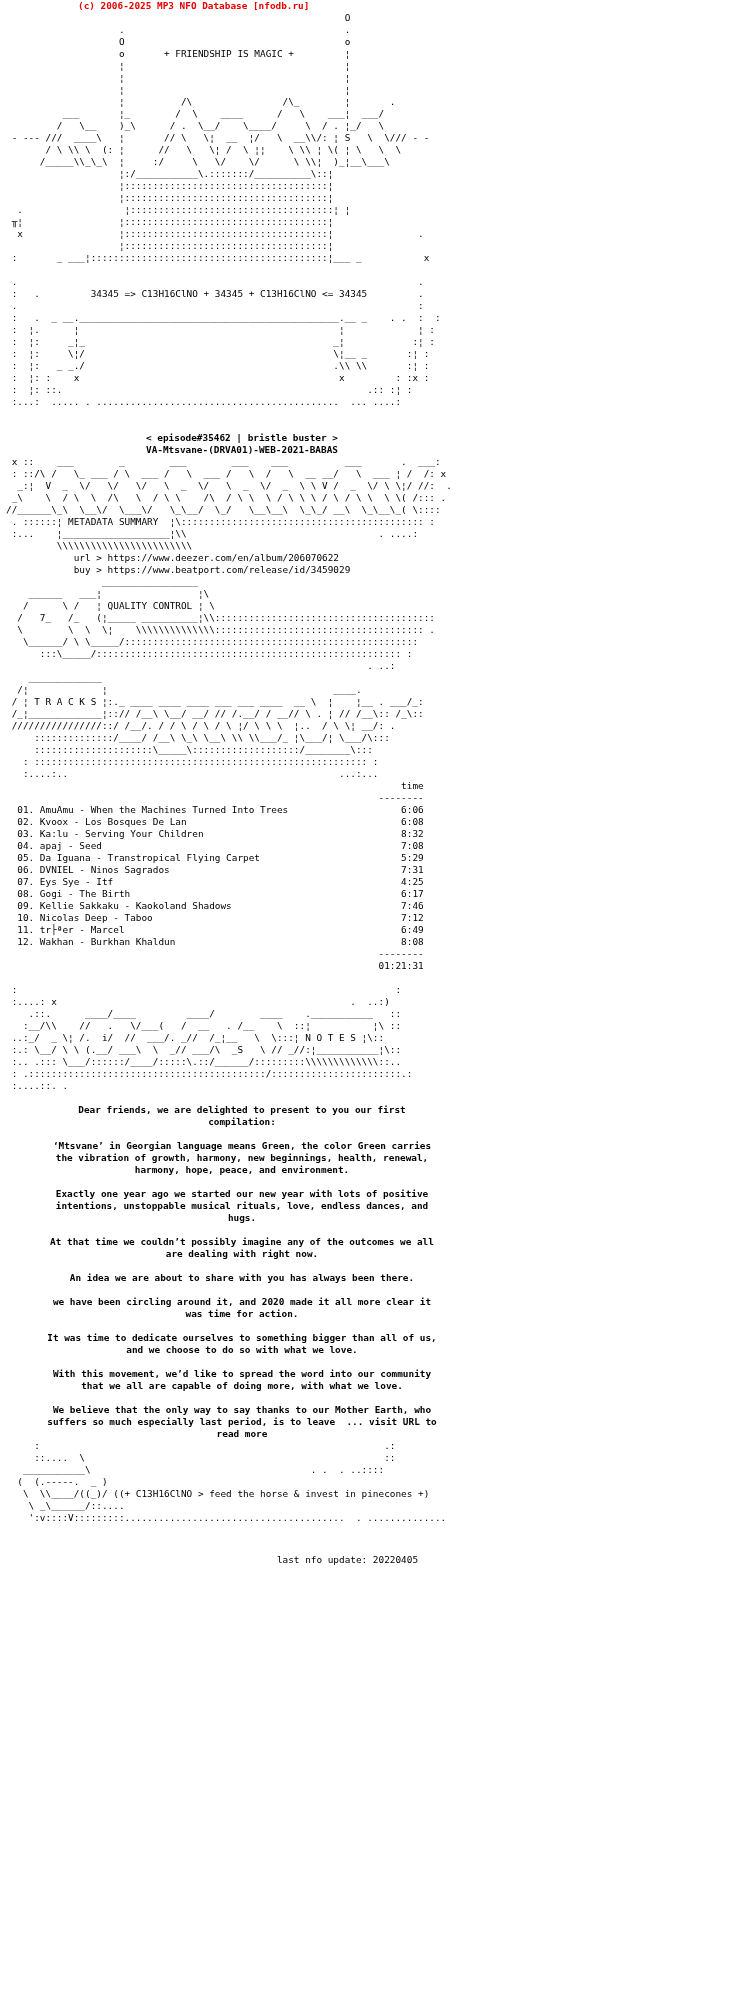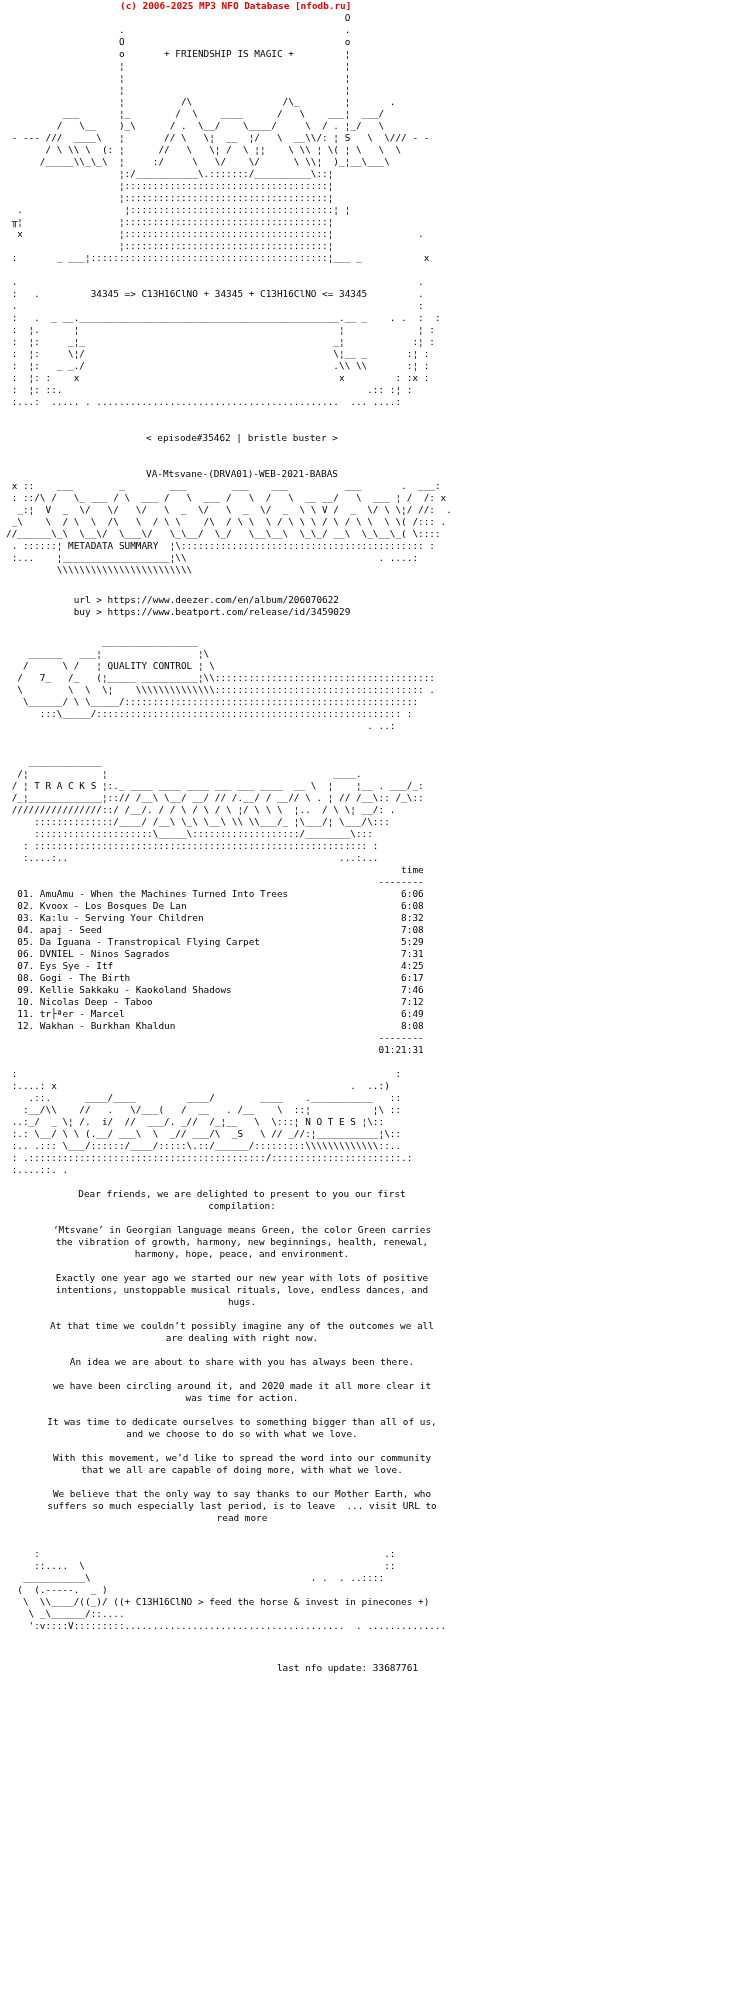--- a/index.html
+++ b/index.html
@@ -4,25 +4,25 @@
 <style>
   html,body{margin:0;padding:0;}
   body{
     width:736px;height:1992px;background:#ffffff;position:relative;overflow:hidden;
     font-family:"DejaVu Sans Mono",monospace;
   }
   .mono{font-family:"DejaVu Sans Mono",monospace;font-size:9.4px;line-height:12px;color:#000;}
   pre{margin:0;padding:0;white-space:pre;}
   .nfo-col{margin-left:6px;width:472px;}
   .red-header{
-    margin-left:120px;height:12px;color:#e80000;font-weight:bold;
+    margin-left:78px;height:12px;color:#e80000;font-weight:bold;
     font-family:"DejaVu Sans Mono",monospace;font-size:9.4px;line-height:12px;
   }
-  .center-block{width:472px;text-align:center;}
-  .mt12{margin-top:12px}.mt18{margin-top:18px}.mt24{margin-top:24px}
+  .center-block{width:472px;text-align:center;font-weight:bold;}
+  .mt12{margin-top:12px}.mt18{}.mt24{}
   .mt30{margin-top:30px}.mt36{}
 </style>
 </head>
 <body>
 
 <div class="red-header">(c) 2006-2025 MP3 NFO Database [nfodb.ru]</div>
 
 <div class="nfo-col mono">
 
   <pre>                                                            O
@@ -154,15 +154,15 @@
 read more</pre>
 
   <pre class="mt24">     :                                                             .:
      ::....  \                                                     ::
    ___________\                                       . .  . ..::::
   (  (.-----.  _ )
    \  \\____/((_)/ ((+ C13H16ClNO &gt; feed the horse &amp; invest in pinecones +)
     \ _\______/::....
     ':v::::V:::::::::.......................................  . ..............</pre>
 
-  <pre class="mt30">                                                last nfo update: 33687761</pre>
+  <pre class="mt30">                                                last nfo update: 20220405</pre>
 
 </div>
 
 </body></html>

